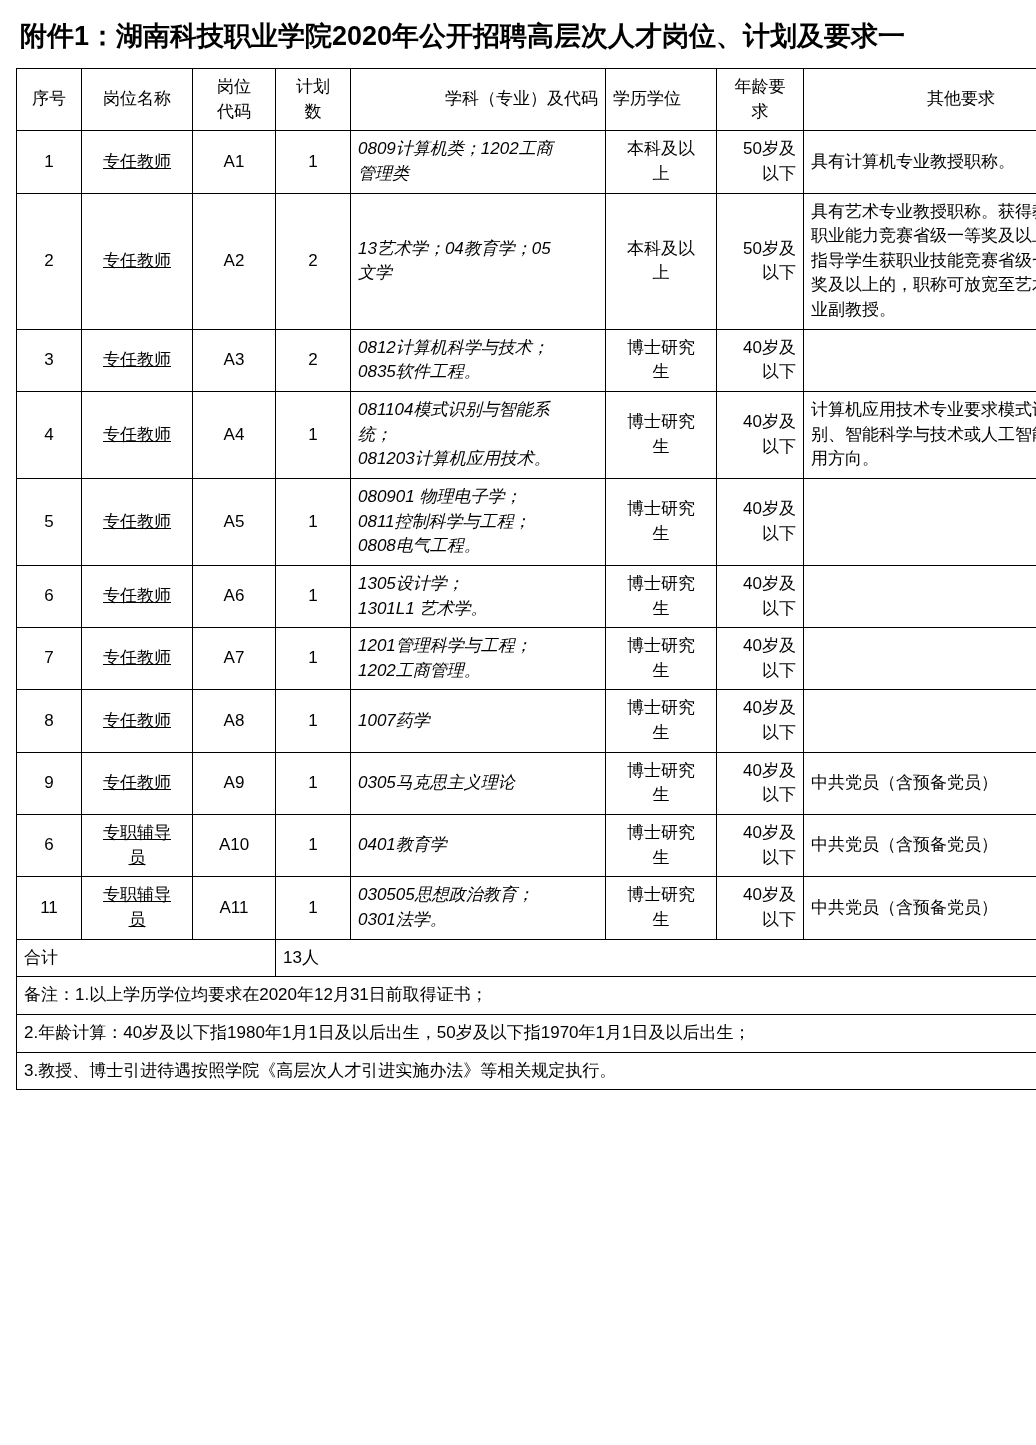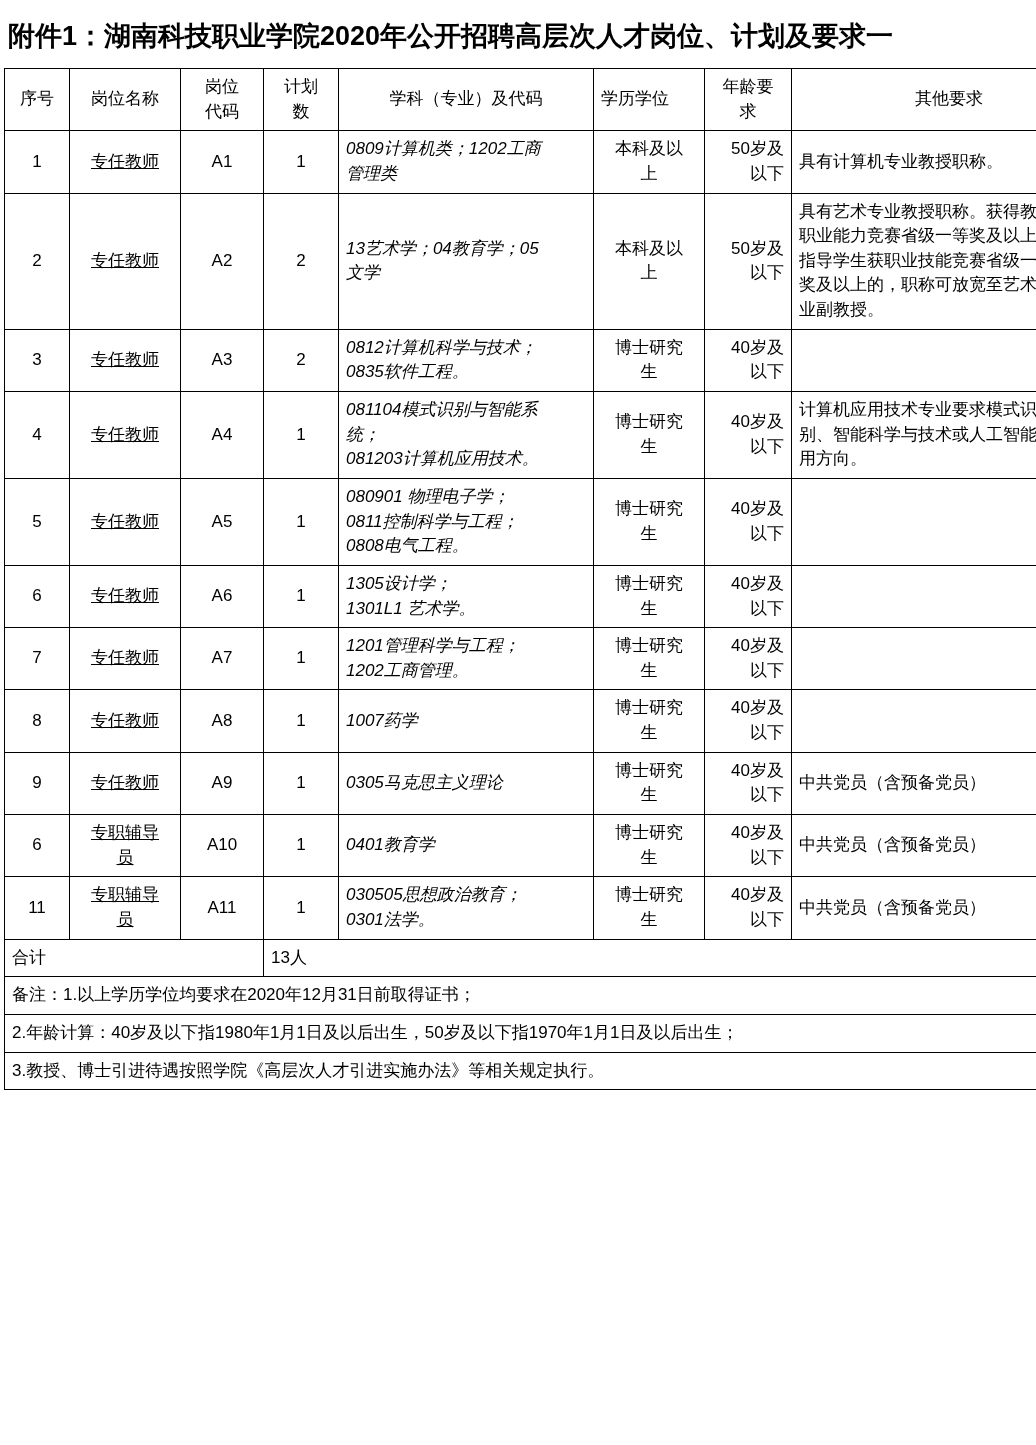--- a/index.html
+++ b/index.html
@@ -12,21 +12,21 @@
     height: 1445px;
     font-family: "Liberation Serif", "DejaVu Serif", serif;
     color: #000000;
     overflow: hidden;
   }
   .page {
     position: relative;
     width: 1036px;
     height: 1287px;
     box-sizing: border-box;
-    padding: 0 4px;
+    padding: 0 16px;
   }
   .doc-title {
     font-family: "Liberation Sans", "DejaVu Sans", sans-serif;
     font-size: 27px;
     font-weight: 700;
     letter-spacing: 0px;
     white-space: nowrap;
     padding: 18px 0 14px 4px;
     overflow: hidden;
   }
@@ -85,21 +85,21 @@
 
   <table class="main">
     <thead>
       <tr>
         <td class="c-no">序号</td>
         <td class="c-post">岗位名称</td>
         <td class="c-code degree-cell">岗位
 代码</td>
         <td class="c-plan degree-cell">计划
 数</td>
-        <td class="c-major" style="text-align:center">学科（专业）及代码</td>
+        <td class="c-major" style="text-align:right">学科（专业）及代码</td>
         <td class="c-degree">学历学位</td>
         <td class="c-age degree-cell">年龄要
 求</td>
         <td class="c-other" style="text-align:center">其他要求</td>
       </tr>
     </thead>
     <tbody>
       <tr>
         <td class="c-no">1</td>
         <td class="c-post post-cell">专任教师</td>

